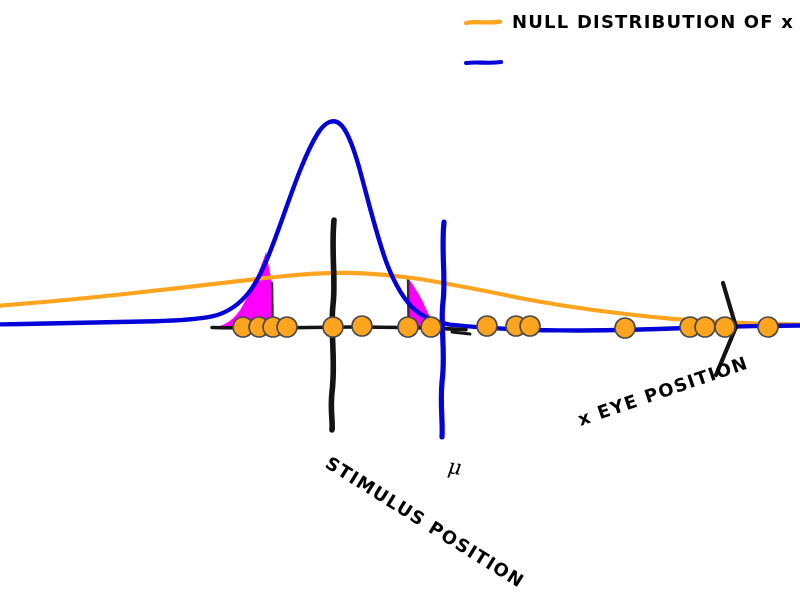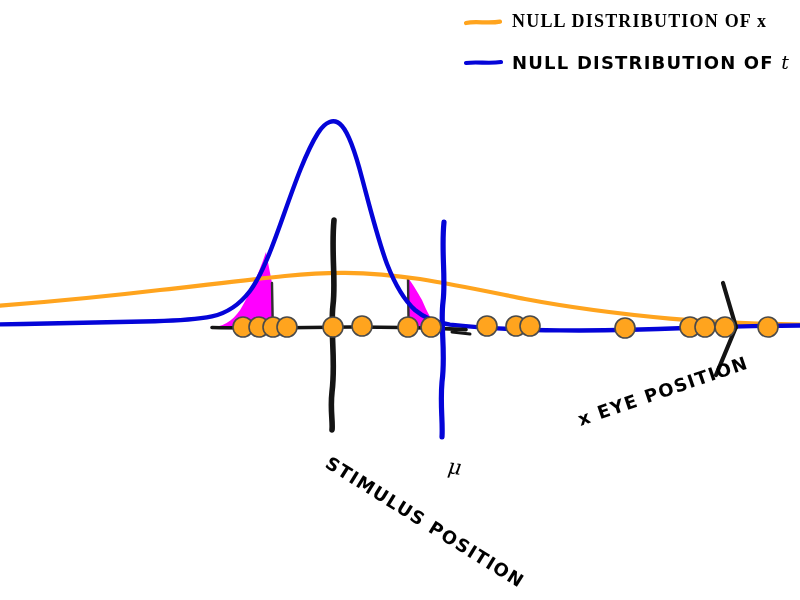--- a/index.html
+++ b/index.html
@@ -164,27 +164,24 @@
     </g>
 
     <path fill="none" stroke="#141414" stroke-width="3" stroke-linecap="round" d="M 452 332 L 470 334"></path>
 
     <g>
       <path fill="none" stroke="#FFA41E" stroke-width="4.2" stroke-linecap="round" d="M 466 23 C 476 20.6 488 24 500 21.6"></path>
       <path fill="none" stroke="#0404D8" stroke-width="4.2" stroke-linecap="round" d="M 466 63 C 477 61.4 489 64 501 62"></path>
     </g>
   </svg>
 
-  <div class="legend-label" style="left:512px; top:11px;font-family:Liberation Serif, serif;">
+  <div class="legend-label" style="left:512px; top:11px;">
     <span>NULL DISTRIBUTION OF </span><span class="math-x">x</span>
   </div>
 
-  <div class="legend-label" style="left:512px; top:51px;">
-    <span>NULL DISTRIBUTION OF </span><span class="math-t">t</span>
-  </div>
 
   <div class="axis-caption" id="stimulus-caption">STIMULUS POSITION</div>
 
   <div class="axis-caption" id="eye-caption">
     <span class="math-x">x</span><span> EYE POSITION</span>
   </div>
 
   <div class="mu-label">μ</div>
 
 </div>

